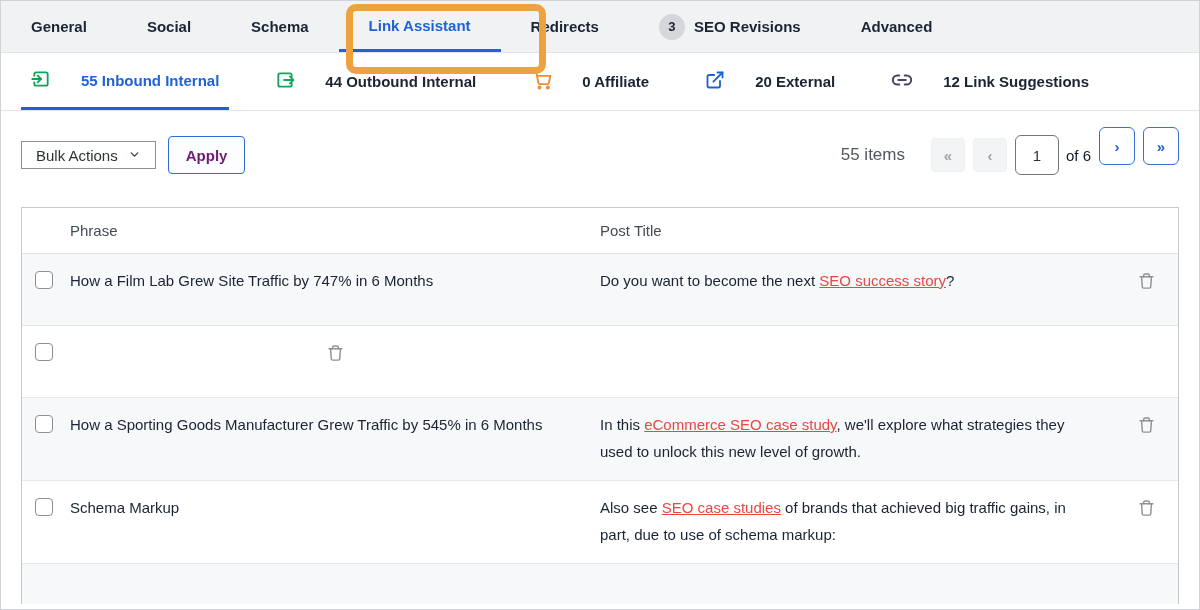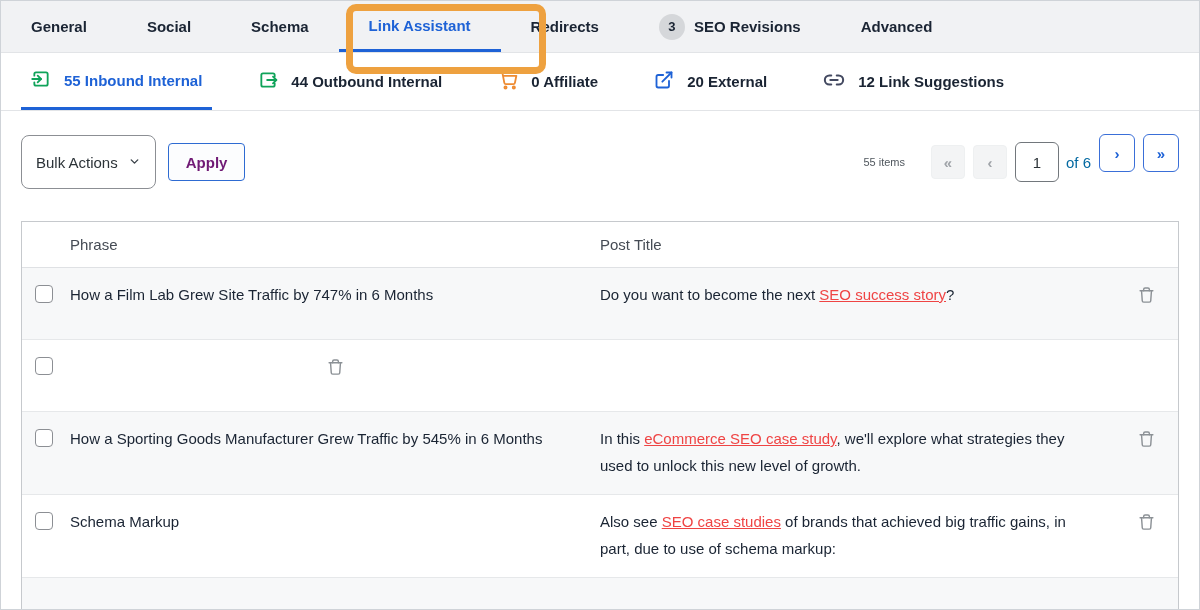--- a/index.html
+++ b/index.html
@@ -30,56 +30,56 @@
   .highlight-box {
     position:absolute; left:345px; top:3px; width:200px; height:70px;
     border:7px solid #eea13f; border-radius:10px; pointer-events:none; z-index:5;
   }
   
   .sub-tabs {
     height:58px; background:#fff; border-bottom:1px solid #e2e4e7;
     display:flex; align-items:stretch; padding-left:20px;
   }
   .sub-tab {
-    display:flex; align-items:center; gap:13px; padding:0 10px; margin-right:36px;
+    display:flex; align-items:center; gap:30px; padding:0 10px; margin-right:36px;
     font-size:15px; font-weight:700; color:#1a2433; cursor:pointer; white-space:nowrap;
   }
   .sub-tab.active { color:#1e62d6; border-bottom:3px solid #1e62d6; }
   .sub-tab svg { flex:0 0 auto; }
   
   .toolbar { display:flex; align-items:center; padding:24px 20px 0 20px; }
   .bulk-select {
-    display:flex; align-items:center; gap:10px; height:54px; padding:0 14px;
-    background:#fff; border:1px solid #8c8f94; border-radius:8px;
+    display:flex; align-items:center; gap:10px; height:28px; padding:0 14px;
+    background:#fff; border:1px solid #8c8f94; border-radius:0;
     font-size:15px; color:#2c3338; cursor:pointer;
   }
   .apply-btn {
     height:38px; margin-left:12px; padding:0 17px; background:#fcfdfe;
     border:1px solid #2e6bd2; border-radius:4px;
     font-size:15px; font-weight:700; color:#701a75; cursor:pointer;
     font-family:"Liberation Sans", sans-serif;
   }
   .pager { margin-left:auto; display:flex; align-items:center; }
-  .items-count { font-size:11px; color:#50575e; margin-right:18px; }
+  .items-count { font-size:17px; color:#50575e; margin-right:18px; }
   .pg-btn {
     width:34px; height:34px; border-radius:4px; margin-left:8px;
     display:flex; align-items:center; justify-content:center;
     font-size:15px; font-weight:700; cursor:pointer; user-select:none;
   }
   .pg-btn.disabled { background:#f3f4f5; border:1px solid #eef0f1; color:#a0a4a9; }
   .pg-btn.enabled {
     background:#fff; border:1px solid #3a6fd8; color:#1e62d6;
     width:36px; height:38px; border-radius:6px; position:relative; top:-9px;
   }
   .pg-input {
     width:44px; height:40px; margin-left:8px; text-align:center;
     border:1px solid #72777c; border-radius:6px; font-size:15px; color:#2c3338;
     font-family:"Liberation Sans", sans-serif;
   }
-  .pg-of { font-size:15px; color:#0369a1; margin-left:7px; }
+  .pg-of { font-size:15px; color:#0f172a; margin-left:7px; }
   
   .table { margin:32px 20px 0 20px; border:1px solid #c6c9cd; border-bottom:none; }
   .t-head, .t-row {
     display:grid; grid-template-columns:48px 530px 1fr 64px; align-items:start;
   }
   .t-head {
     height:46px; align-items:center; background:#fff;
     border-bottom:1px solid #dfe1e4; font-size:15px; color:#454b54;
   }
   .t-row {

